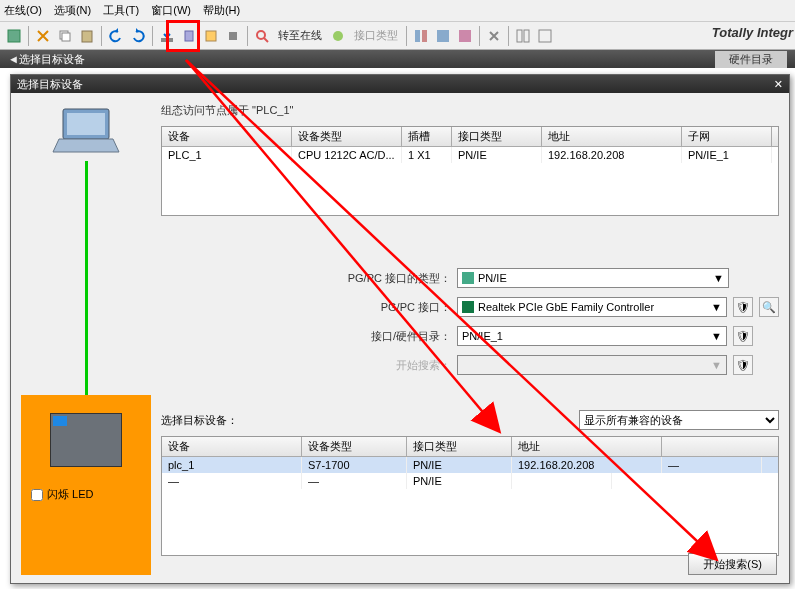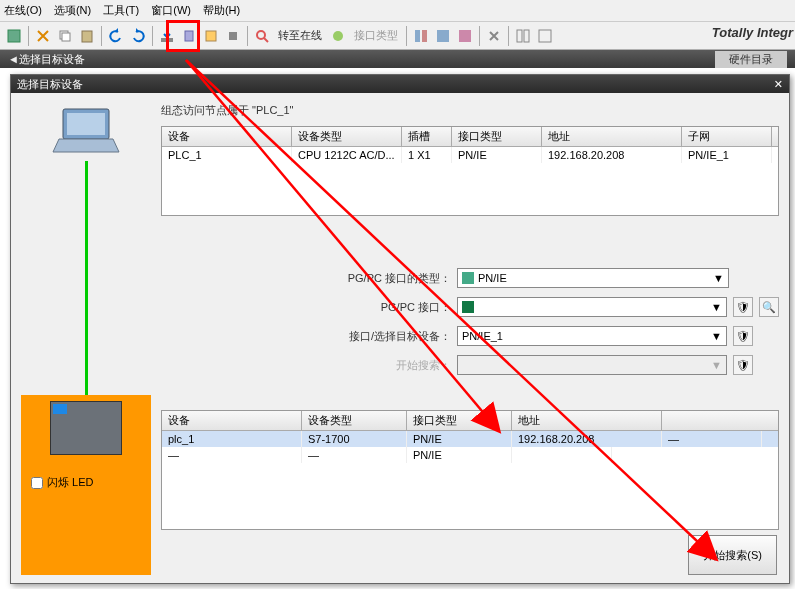--- a/index.html
+++ b/index.html
@@ -18,21 +18,21 @@
 
 .tabbar { height: 18px; background: linear-gradient(#5a5a5a,#3a3a3a); color:#fff; display:flex; align-items:center; padding: 0 8px; font-size: 10px; }
 
 .dialog { position: absolute; left: 10px; top: 74px; width: 780px; height: 510px; background: #f0f0f0; border: 1px solid #666; box-shadow: 2px 2px 6px rgba(0,0,0,0.4); }
 .dlg-title { height: 18px; background: linear-gradient(#454545,#2a2a2a); color: #fff; padding: 0 6px; display: flex; align-items: center; justify-content: space-between; font-size: 11px; }
 .dlg-body { padding: 8px 10px; display: flex; gap: 10px; height: calc(100% - 18px); }
 
 .leftcol { width: 130px; display: flex; flex-direction: column; align-items: center; position: relative; }
 .laptop { width: 80px; height: 60px; display:flex; align-items:center; justify-content:center; }
 .greenline { width: 3px; flex: 1; background: #0c0; }
-.orangebox { width: 130px; height: 180px; background: #ff9800; display:flex; flex-direction:column; align-items:center; justify-content:flex-start; padding-top: 6px; }
+.orangebox { width: 130px; height: 180px; background: #ff9800; display:flex; flex-direction:column; align-items:center; justify-content:flex-start; padding-top: 18px; }
 .plc { width: 72px; height: 54px; background:#6b7178; border:1px solid #333; position:relative; }
 .plc::before { content:""; position:absolute; left:2px; top:2px; width:14px; height:10px; background:#1e88e5; }
 .flashled { margin-top: 20px; display:flex; align-items:center; gap:4px; align-self:flex-start; padding-left:10px; }
 .flashled input { width:12px; height:12px; }
 
 .rightcol { flex: 1; display: flex; flex-direction: column; gap: 6px; }
 .sectionlabel { color: #333; padding: 2px 0; }
 
 .table { border: 1px solid #999; background: #fff; }
 .table .hdr { display:flex; background: linear-gradient(#f8f8f8,#e4e4e4); border-bottom:1px solid #aaa; }
@@ -51,21 +51,21 @@
 .seldev select { width: 200px; height:20px; border:1px solid #888; background:#fff; }
 
 .table2 { border:1px solid #999; background:#fff; }
 .table2 .hdr { display:flex; background:linear-gradient(#f8f8f8,#e4e4e4); border-bottom:1px solid #aaa; }
 .table2 .cell { border-right:1px solid #aaa; padding:2px 6px; }
 .table2 .row { display:flex; }
 .table2 .row .cell { border-right:1px solid #eee; }
 .table2 .row.sel { background:#cfe0f6; }
 .d1{width:140px} .d2{width:105px} .d3{width:105px} .d4{width:150px} .d5{width:100px}
 
-.startbtn { position:absolute; right:12px; bottom:8px; height:40px; padding:0 14px; background:linear-gradient(#fdfdfd,#e0e0e0); border:1px solid #888; }
+.startbtn { position:absolute; right:12px; bottom:8px; height:22px; padding:0 14px; background:linear-gradient(#fdfdfd,#e0e0e0); border:1px solid #888; }
 
 .arrow-svg { position:absolute; left:0; top:0; width:795px; height:589px; pointer-events:none; }
 
 .green-icon{display:inline-block;width:12px;height:12px;background:#4a8;}
 .nic-icon{display:inline-block;width:12px;height:12px;background:#174;}
 </style>
 </head>
 <body>
 
 <div class="menubar">
@@ -247,45 +247,50 @@
             <span class="green-icon"></span>
             <span>PN/IE</span>
             <span style="margin-left:auto">▼</span>
           </div>
         <span style="width:44px"></span>
       </div>
       <div class="formrow">
         <div class="lbl">PG/PC 接口：</div>
         <div class="selectlike">
             <span class="nic-icon"></span>
+            <span>Realtek PCIe GbE Family Controller</span>
             <span style="margin-left:auto">▼</span>
           </div>
         <span class="iconbtn">🛡</span>
         <span class="iconbtn">🔍</span>
       </div>
       <div class="formrow">
-        <div class="lbl">接口/选择目标设备：</div>
+        <div class="lbl">接口/硬件目录：</div>
         <div class="selectlike">
             <span>PN/IE_1</span>
             <span style="margin-left:auto">▼</span>
           </div>
         <span class="iconbtn">🛡</span>
         <span style="width:20px"></span>
       </div>
       <div class="formrow">
         <div class="lbl disabled">开始搜索：</div>
         <div class="selectlike" style="background:#eee;color:#aaa">
             <span style="margin-left:auto">▼</span>
           </div>
         <span class="iconbtn">🛡</span>
         <span style="width:20px"></span>
       </div>
 
       <div style="height:20px"></div>
 
+      <div class="seldev">
+        <span>选择目标设备：</span>
+        <select><option>显示所有兼容的设备</option></select>
+      </div>
 
       <div class="table2" style="height:120px">
         <div class="hdr">
           <div class="cell d1">设备</div>
           <div class="cell d2">设备类型</div>
           <div class="cell d3">接口类型</div>
           <div class="cell d4">地址</div>
         </div>
         <div class="row sel">
           <div class="cell d1">plc_1</div>

